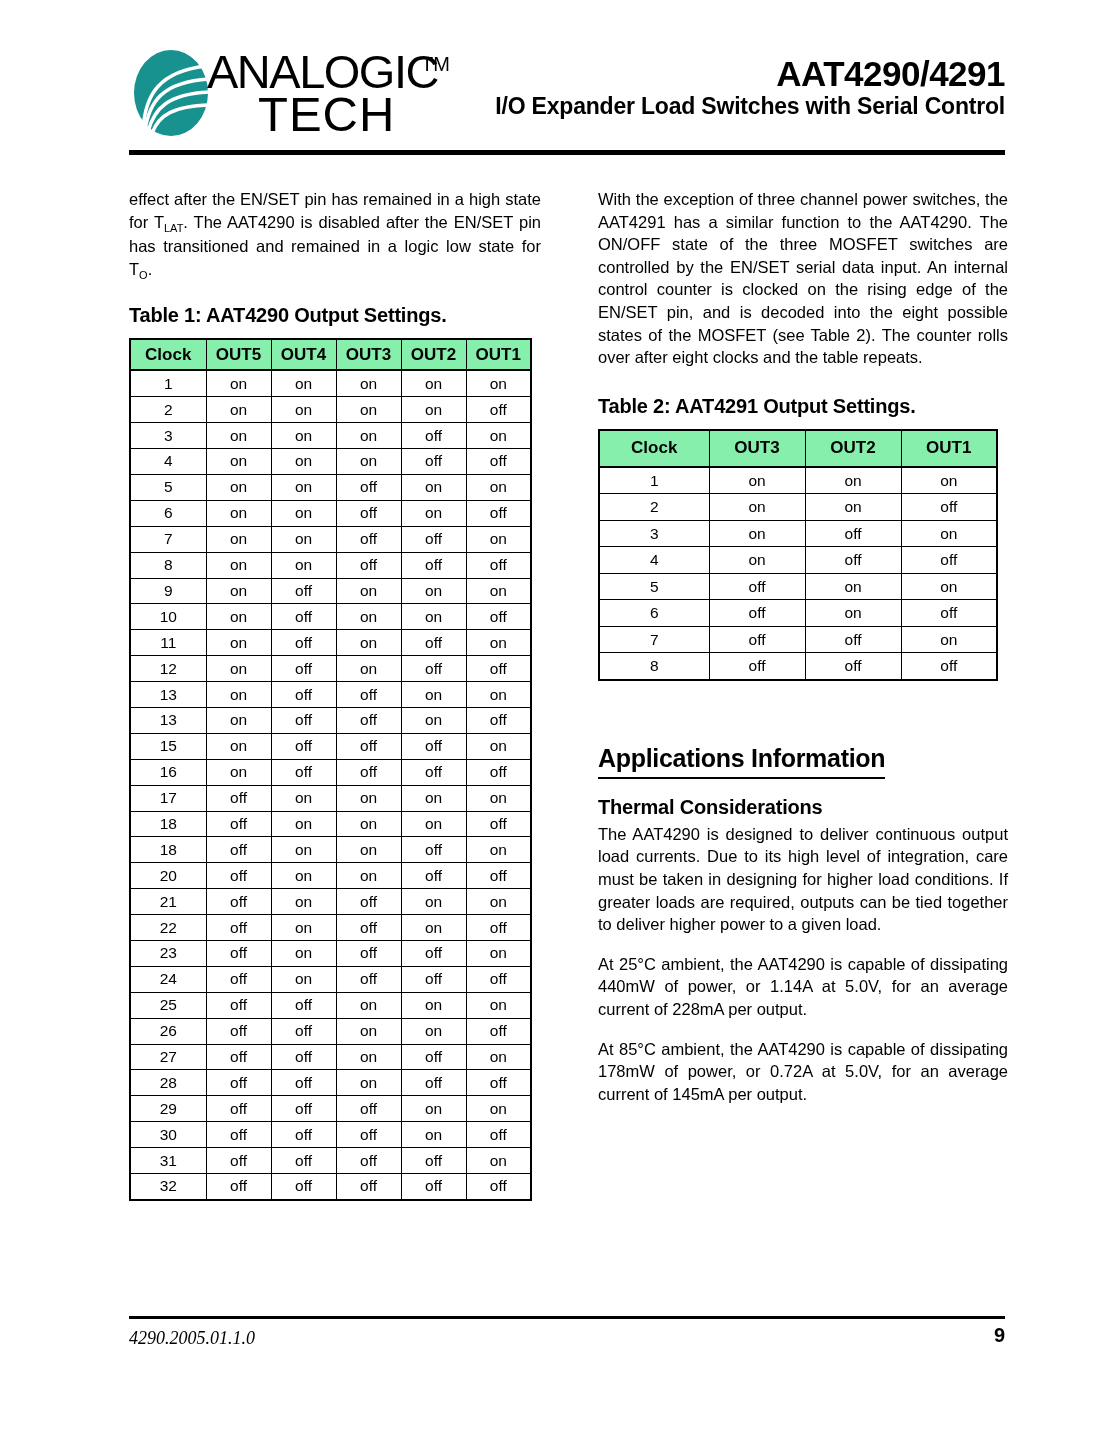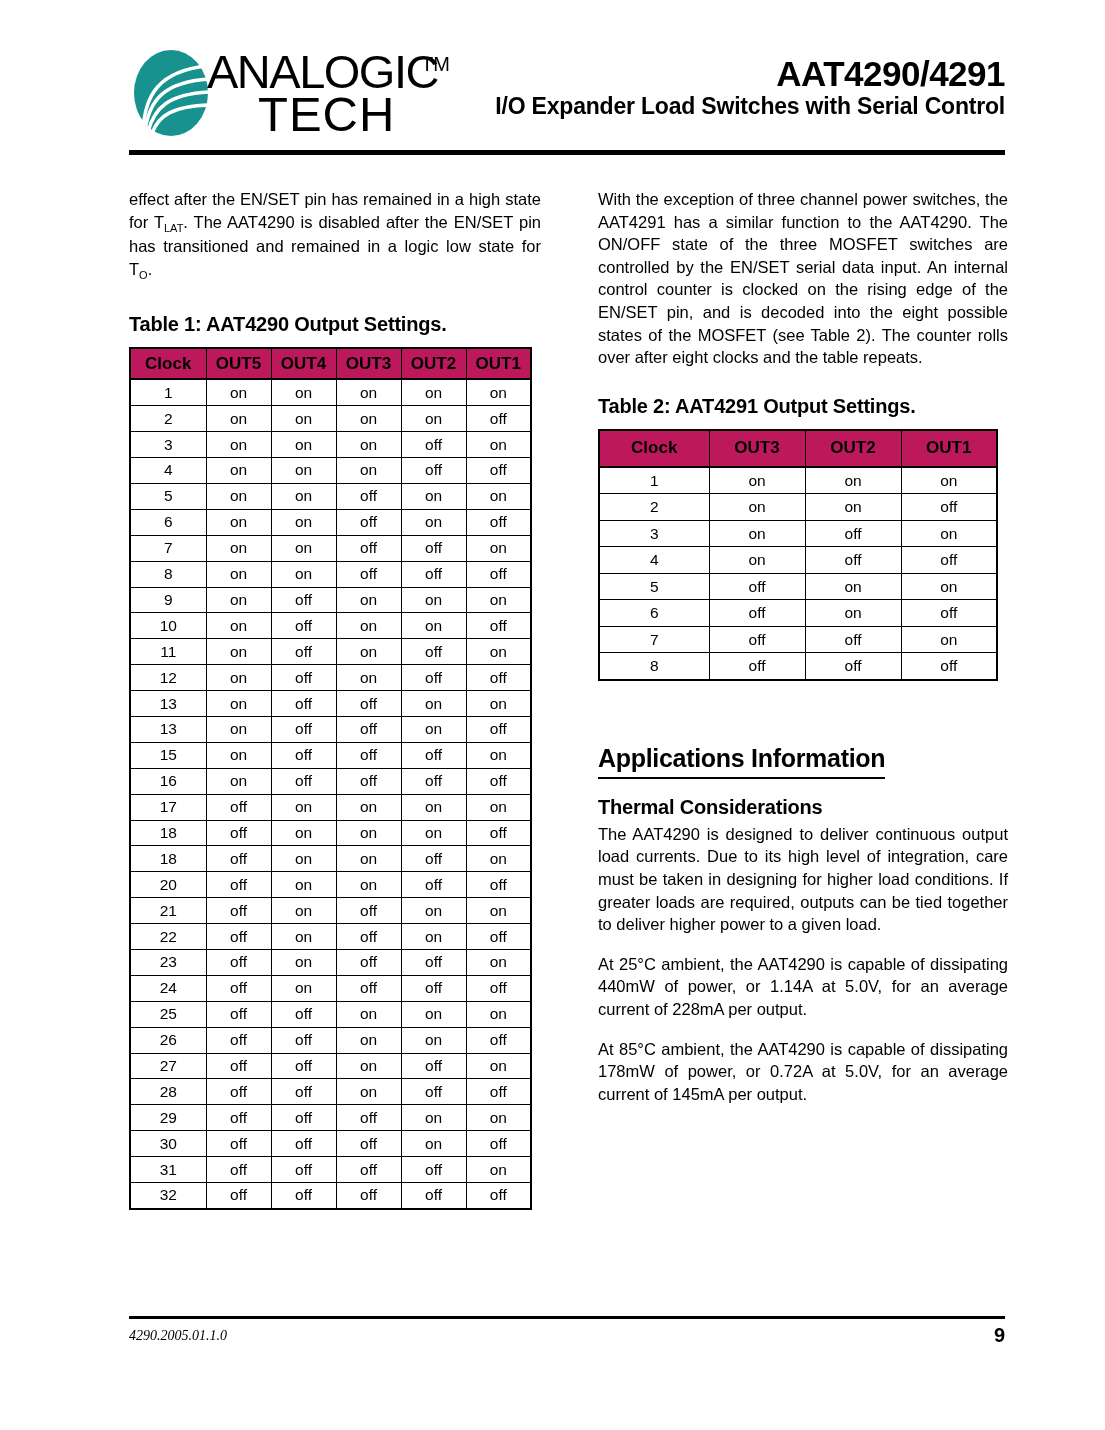--- a/index.html
+++ b/index.html
@@ -131,40 +131,40 @@
   sub {
     font-size: 11px;
     vertical-align: baseline;
     position: relative;
     top: 4px;
   }
 
   h3.table-caption {
     font-size: 20px;
     font-weight: bold;
-    margin: 31px 0 11px 0;
+    margin: 22px 0 11px 0;
     letter-spacing: -0.2px;
   }
   #col-right h3.table-caption { margin-top: 26px; }
 
   
   table.outputs {
     border-collapse: collapse;
     table-layout: fixed;
     border: 2.5px solid #000000;
     background: #ffffff;
   }
   table.outputs th,
   table.outputs td {
     border: 1px solid #000000;
     text-align: center;
     font-family: "Liberation Sans", sans-serif;
   }
   table.outputs thead th {
-    background: #be185d;
+    background: #86efac;
     font-weight: bold;
     border-bottom: 2.5px solid #000000;
   }
 
   
   #table1 { width: 403px; }
   #table1 thead th { font-size: 17px; height: 27px; }
   #table1 td { font-size: 15.5px; height: 22.9px; }
   #table1 col.c-clock { width: 76px; }
   #table1 col.c-out   { width: 65px; }
@@ -208,21 +208,21 @@
     top: 1328px;
     width: 876px;
     height: 26px;
   }
   #footer-docid {
     position: absolute;
     left: 0;
     top: 0;
     font-family: "Liberation Serif", serif;
     font-style: italic;
-    font-size: 14px;
+    font-size: 18px;
   }
   #footer-pagenum {
     position: absolute;
     right: 0;
     top: -4px;
     font-size: 20px;
     font-weight: bold;
   }
 </style>
 </head>

